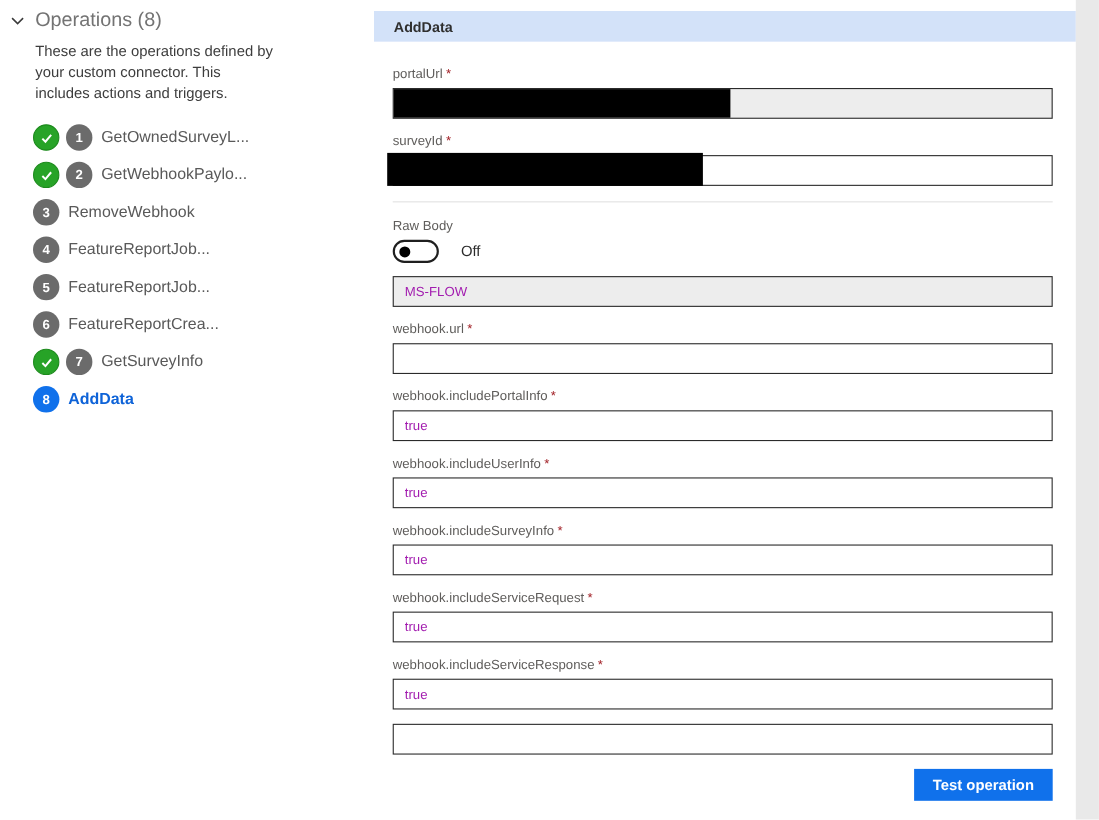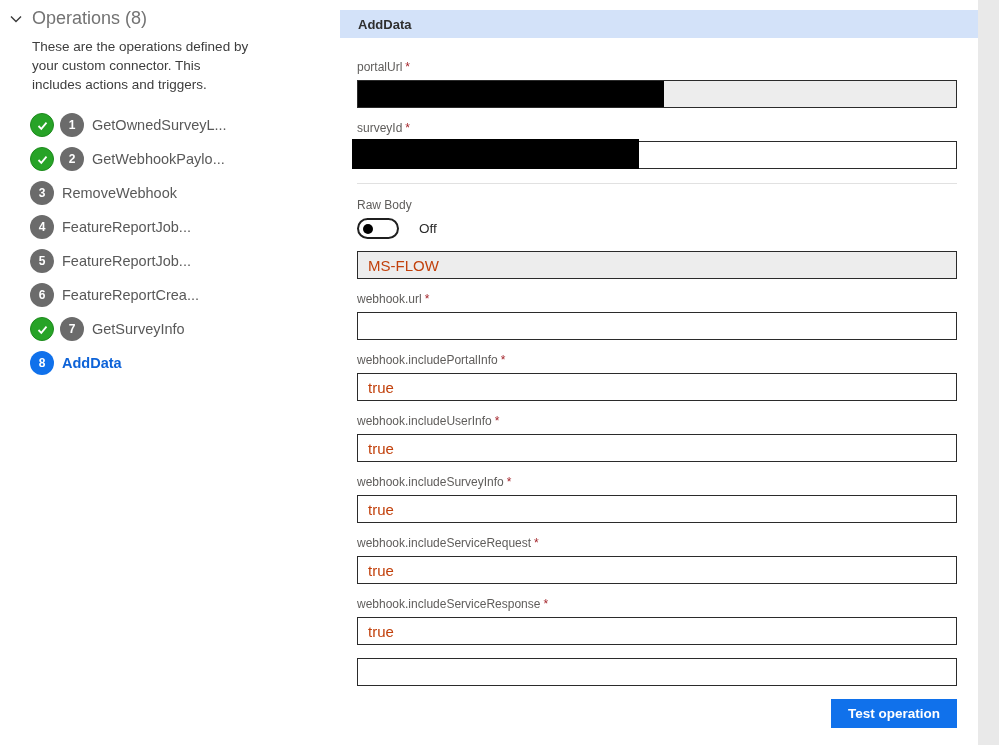--- a/index.html
+++ b/index.html
@@ -29,21 +29,21 @@
   .panel { position:absolute; left:340px; top:10px; width:638px; }
   .panel-header { height:28px; background:#d3e2f9; display:flex; align-items:center; padding-left:18px; }
   .panel-title { font-size:13px; font-weight:600; color:#2f2f2f; }
   .panel-body { padding:22px 21px 0 17px; background:#ffffff; }
 
   .field { margin-bottom:13px; }
   .field-label { font-size:12px; color:#5f5d5b; margin-bottom:6px; }
   .req-mark { color:#a4262c; margin-left:3px; }
   .inputwrap { position:relative; }
   input.box { width:600px; height:28px; border:1.5px solid #2b2b2b; background:#ffffff;
-              font-family:"Liberation Sans", sans-serif; font-size:15px; color:#c2410c;
+              font-family:"Liberation Sans", sans-serif; font-size:12px; color:#a21caf;
               padding:0 10px; border-radius:0; outline:none; }
   input.box.gray { background:#ededed; }
   .redact { position:absolute; background:#000000; z-index:2; }
   .redact.r0 { left:-5px; top:-2px; height:30px; width:287px; }
   .redact.r1 { left:1px;  top:1px;  height:26px; width:306px; }
 
   .divider { height:1px; background:#e1e1e1; margin:14px 0; }
 
   .toggle-field { margin-bottom:12px; }
   .toggle-row { display:flex; align-items:center; margin-top:4px; }

